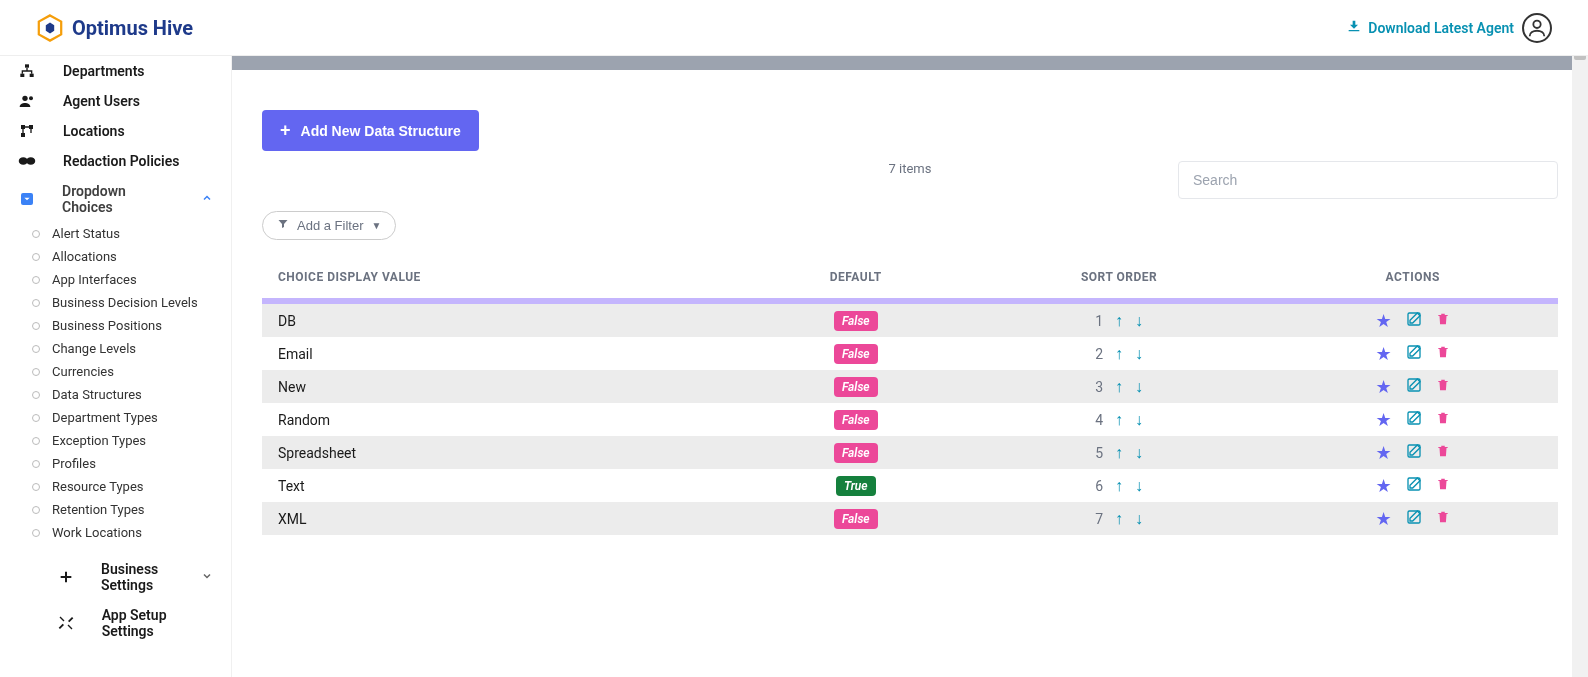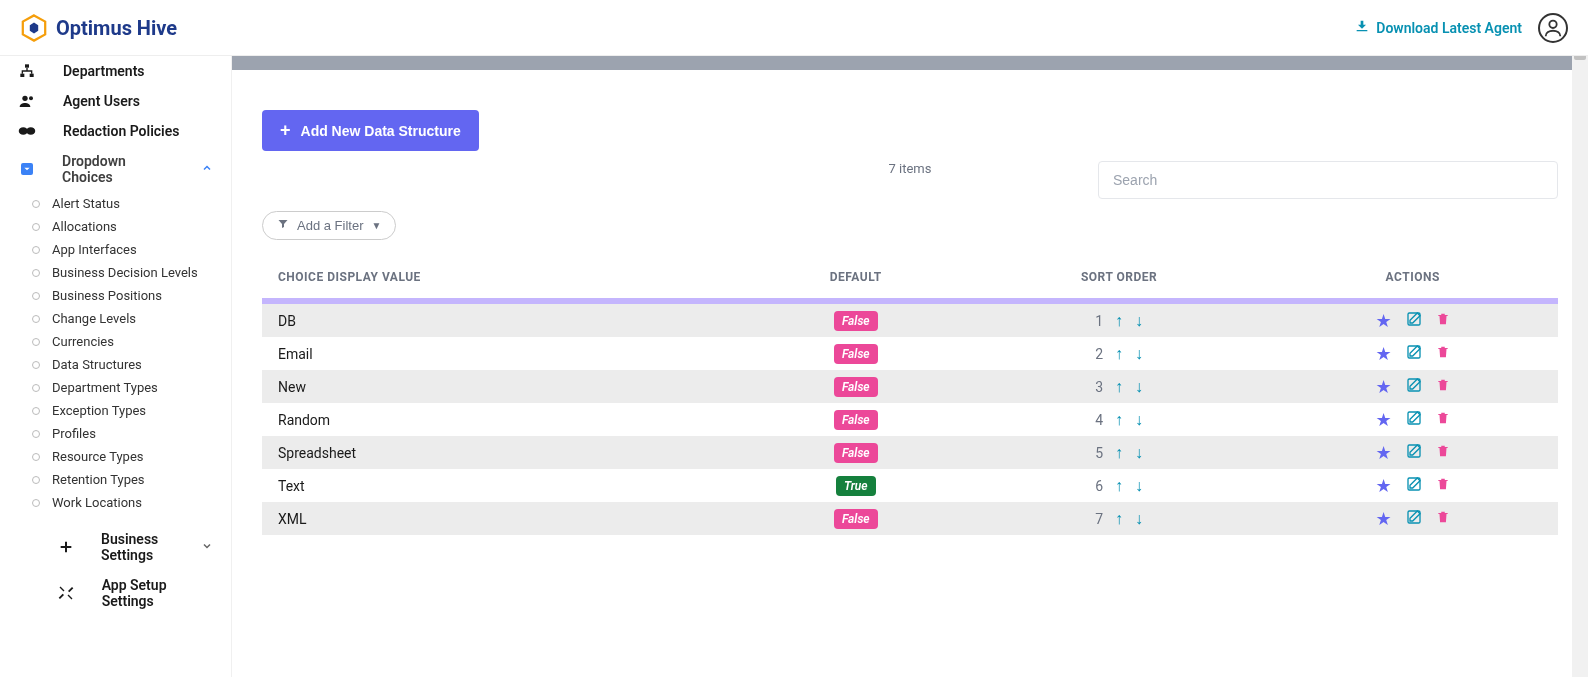--- a/index.html
+++ b/index.html
@@ -1,24 +1,24 @@
 <!DOCTYPE html>
 <html><head>
 <meta charset="utf-8">
 <style>
   * { box-sizing: border-box; margin: 0; padding: 0; }
   body { font-family: -apple-system, BlinkMacSystemFont, "Segoe UI", Roboto, Helvetica, Arial, sans-serif; font-size: 14px; color: #1a1a1a; background: #fff; }
   .app { display: flex; height: 677px; width: 1588px; overflow: hidden; }
 
   
-  .header { position: absolute; top: 0; left: 0; right: 0; height: 56px; background: #fff; border-bottom: 1px solid #eee; display: flex; align-items: center; justify-content: space-between; padding: 0 20px; z-index: 10; }
+  .header { position: absolute; top: 0; left: 0; right: 0; height: 56px; background: #fff; border-bottom: 1px solid #eee; display: flex; align-items: center; justify-content: space-between; padding: 0 36px; z-index: 10; }
   .logo { display: flex; align-items: center; gap: 8px; }
   .logo-icon { width: 28px; height: 28px; }
   .logo-text { font-size: 20px; font-weight: 700; color: #1e3a8a; }
-  .header-right { display: flex; gap: 16px; }
+  .header-right { display: flex; gap: 8px; }
   .download-link { color: #0891b2; font-weight: 600; display: flex; align-items: center; gap: 6px; cursor: pointer; }
   .avatar { width: 30px; height: 30px; border-radius: 50%; border: 2px solid #333; display: flex; align-items: center; justify-content: center; }
 
   
   .sidebar { width: 232px; background: #fff; padding-top: 56px; overflow-y: auto; flex-shrink: 0; border-right: 1px solid #f0f0f0; }
   .nav-item { display: flex; align-items: center; padding: 7px 18px; cursor: pointer; font-weight: 600; color: #1a1a1a; gap: 27px; }
   .nav-item .nav-icon { width: 18px; display: flex; justify-content: center; color: #1a1a1a; }
   .nav-item.active { color: #404040; }
   .nav-item.active .nav-icon { color: #3b82f6; }
   .nav-item .chev { margin-left: auto; font-size: 12px; color: #666; }
@@ -30,21 +30,21 @@
   
   .main { flex: 1; padding-top: 56px; background: #fff; overflow-y: auto; position: relative; }
   .main-inner { padding: 0 30px 30px 30px; }
   .top-bar { height: 14px; background: #9ca3af; margin-bottom: 40px; }
   .add-btn { background: #6366f1; color: #fff; border: none; border-radius: 4px; padding: 10px 18px; font-weight: 600; font-size: 14px; cursor: pointer; display: inline-flex; align-items: center; gap: 10px; }
   .add-btn .plus { font-size: 18px; font-weight: 700; }
   .controls-row { display: flex; align-items: center; margin-top: 12px; margin-bottom: 16px; }
   .filter-btn { border: 1px solid #ccc; border-radius: 20px; padding: 6px 14px; background: #fff; color: #6b7280; font-size: 13px; cursor: pointer; display: inline-flex; align-items: center; gap: 8px; }
   .item-count { position: absolute; left: 50%; transform: translateX(-50%); color: #6b7280; font-size: 13px; }
   .search-box { margin-left: auto; }
-  .search-box input { border: 1px solid #e5e7eb; border-radius: 4px; padding: 10px 14px; font-size: 14px; width: 460px; color: #333; }
+  .search-box input { border: 1px solid #e5e7eb; border-radius: 4px; padding: 10px 14px; font-size: 14px; width: 380px; color: #333; }
   .search-box input::placeholder { color: #9ca3af; }
 
   
   .tbl { width: 100%; border-collapse: collapse; margin-top: 10px; }
   .tbl th { text-align: left; font-size: 12px; font-weight: 700; color: #6b7280; letter-spacing: 0.5px; padding: 14px 16px; border-bottom: 6px solid #c4b5fd; }
   .tbl th.center, .tbl td.center { text-align: center; }
   .tbl td { padding: 6px 16px; font-size: 14px; color: #1a1a1a; }
   .tbl tbody tr:nth-child(odd) { background: #ececec; }
   .badge { display: inline-block; padding: 3px 8px; border-radius: 4px; color: #fff; font-size: 12px; font-weight: 600; font-style: italic; }
   .badge.false { background: #ec4899; }
@@ -111,20 +111,31 @@
             <svg width="16" height="16" viewBox="0 0 24 24" fill="#1a1a1a">
               <circle cx="9" cy="8" r="4"></circle>
               <path d="M1 21c0-4 4-6 8-6s8 2 8 6H1z"></path>
               <circle cx="18" cy="8" r="3"></circle>
             </svg>
           </span>
           <span>Agent Users</span>
         </div>
         <div class="nav-item">
           <span class="nav-icon">
+            <svg width="16" height="16" viewBox="0 0 24 24" fill="#1a1a1a">
+              <rect x="3" y="3" width="6" height="6"></rect>
+              <rect x="15" y="3" width="6" height="6"></rect>
+              <rect x="3" y="15" width="6" height="6"></rect>
+              <path d="M9 6h6M6 9v6M18 9v6" stroke="#1a1a1a" stroke-width="2"></path>
+            </svg>
+          </span>
+          <span>Locations</span>
+        </div>
+        <div class="nav-item">
+          <span class="nav-icon">
             <svg width="18" height="12" viewBox="0 0 24 12" fill="#1a1a1a">
               <ellipse cx="7" cy="6" rx="6" ry="5"></ellipse>
               <ellipse cx="17" cy="6" rx="6" ry="5"></ellipse>
             </svg>
           </span>
           <span>Redaction Policies</span>
         </div>
       </div>
     <div class="nav-item active">
       <span class="nav-icon">

